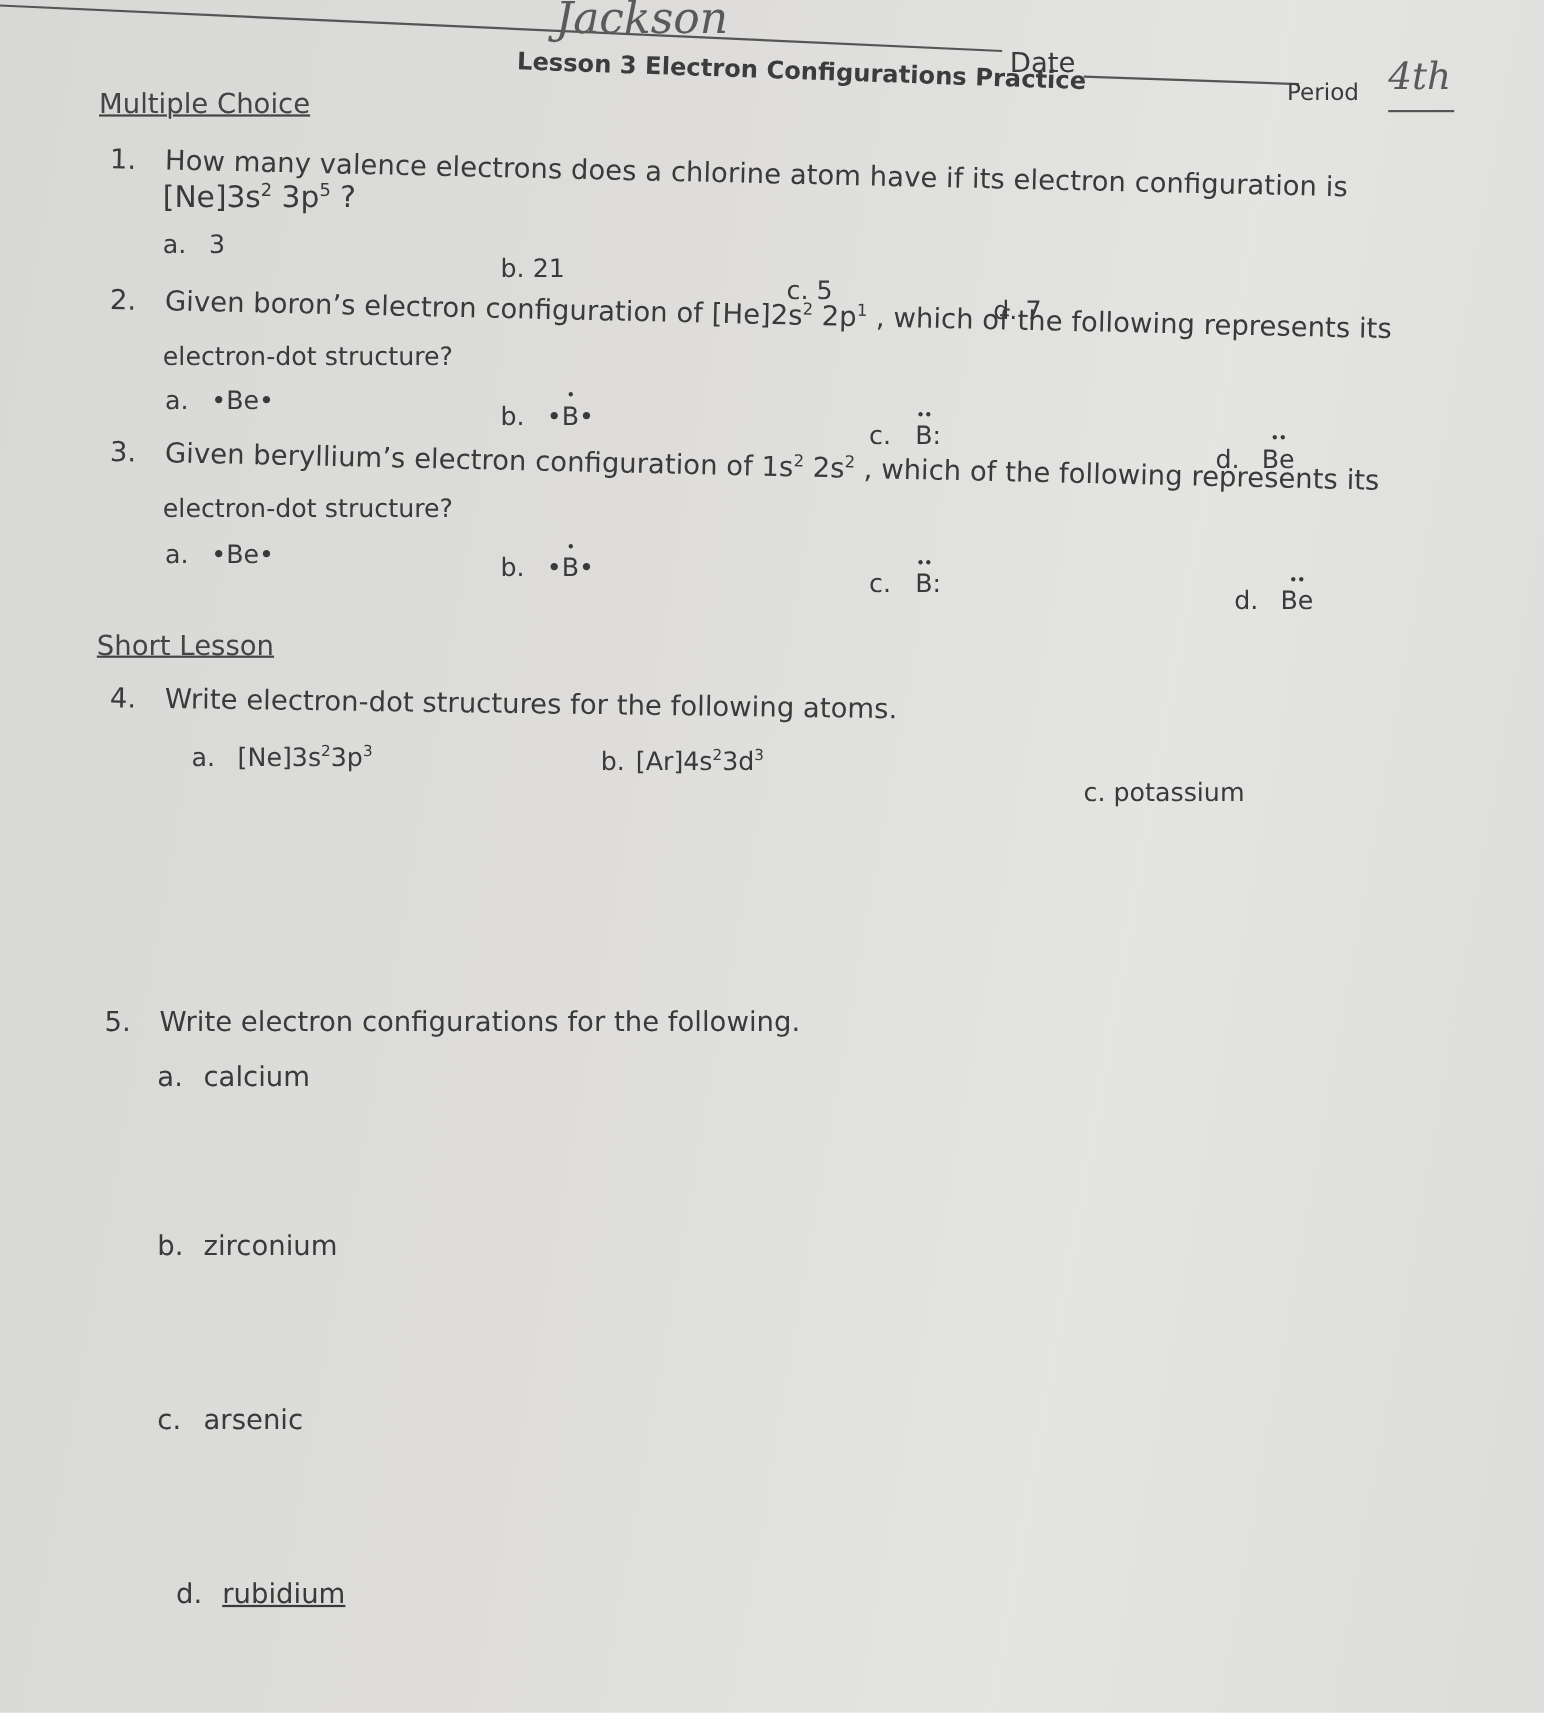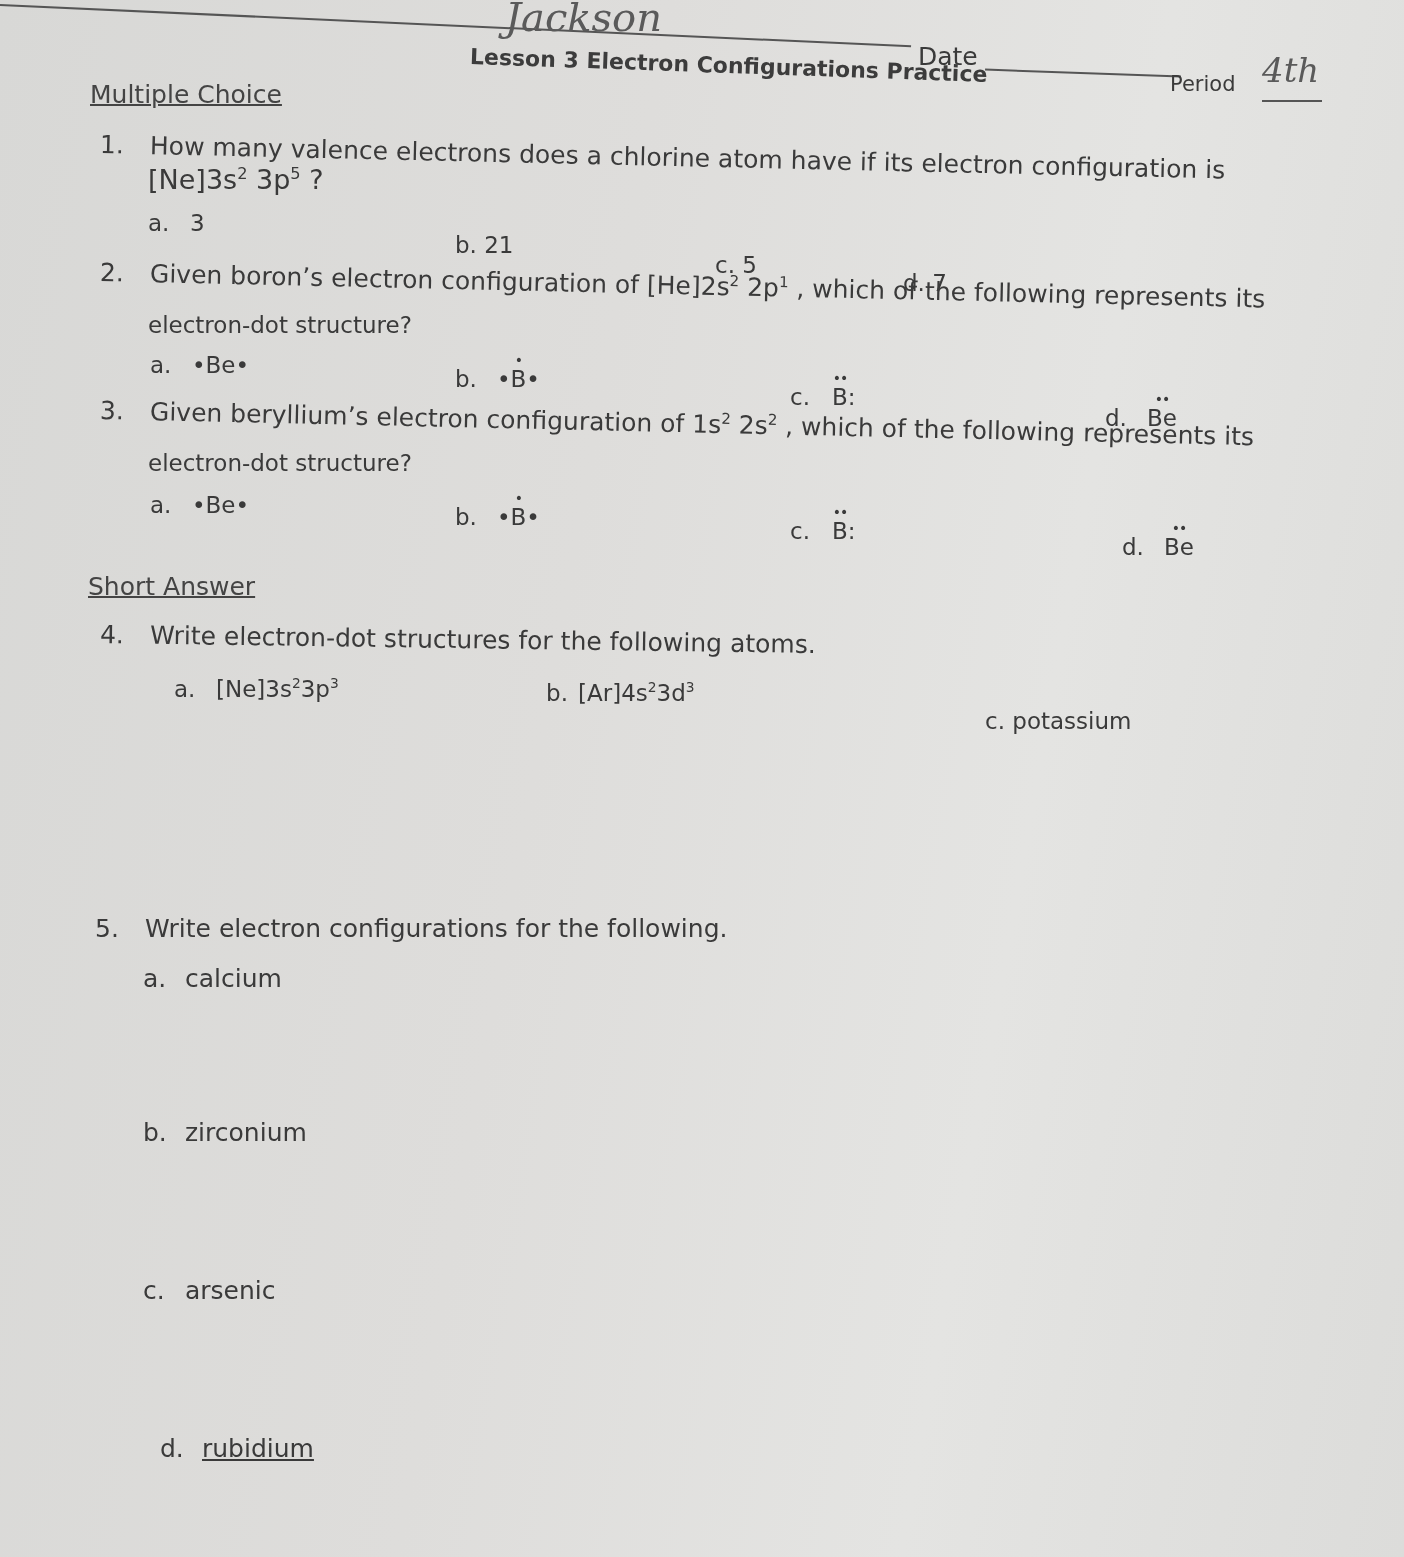--- a/index.html
+++ b/index.html
@@ -63,21 +63,21 @@
 <div class="abs q" style="left:100px; top:396px; transform:rotate(1.3deg); transform-origin:left;">
   <span class="num">3.</span><span>Given beryllium’s electron configuration of </span><span>1s</span><sup>2</sup><span> 2s</span><sup>2</sup><span> , which of the following represents its</span>
 </div>
 <div class="abs q" style="left:148px; top:450px; font-size:23px;">electron-dot structure?</div>
 
 <div class="abs opt" style="left:150px; top:492px;"><span class="lbl">a.</span><span>•</span><span>Be</span><span>•</span></div>
 <div class="abs opt" style="left:455px; top:504px;"><span class="lbl">b.</span><span>•</span><span class="dot-sym"><span class="dots-top">•</span><span>B</span></span><span>•</span></div>
 <div class="abs opt" style="left:790px; top:518px;"><span class="lbl">c.</span><span class="dot-sym"><span class="dots-top">••</span><span>B</span></span><span>:</span></div>
 <div class="abs opt" style="left:1122px; top:534px;"><span class="lbl">d.</span><span class="dot-sym"><span class="dots-top">••</span><span>Be</span></span></div>
 
-<div class="abs section" style="left:88px; top:572px;">Short Answer</div>
+<div class="abs section" style="left:88px; top:572px;">Short Lesson</div>
 
 <div class="abs q" style="left:100px; top:620px; transform:rotate(0.8deg); transform-origin:left;">
   <span class="num">4.</span><span>Write electron-dot structures for the following atoms.</span>
 </div>
 <div class="abs opt" style="left:148px; top:676px;margin-left:26px;"><span class="lbl">a.</span><span>[Ne]3s</span><sup>2</sup><span>3p</span><sup>3</sup></div>
 <div class="abs opt" style="left:536px; top:680px;text-align:center;"><span class="lbl">b.</span><span>[Ar]4s</span><sup>2</sup><span>3d</span><sup>3</sup></div>
 <div class="abs opt" style="left:985px; top:708px;"><span>c.</span> <span>potassium</span></div>
 
 <div class="abs answer-area" style="left:140px; top:730px; width:1150px; height:160px;"></div>
 

